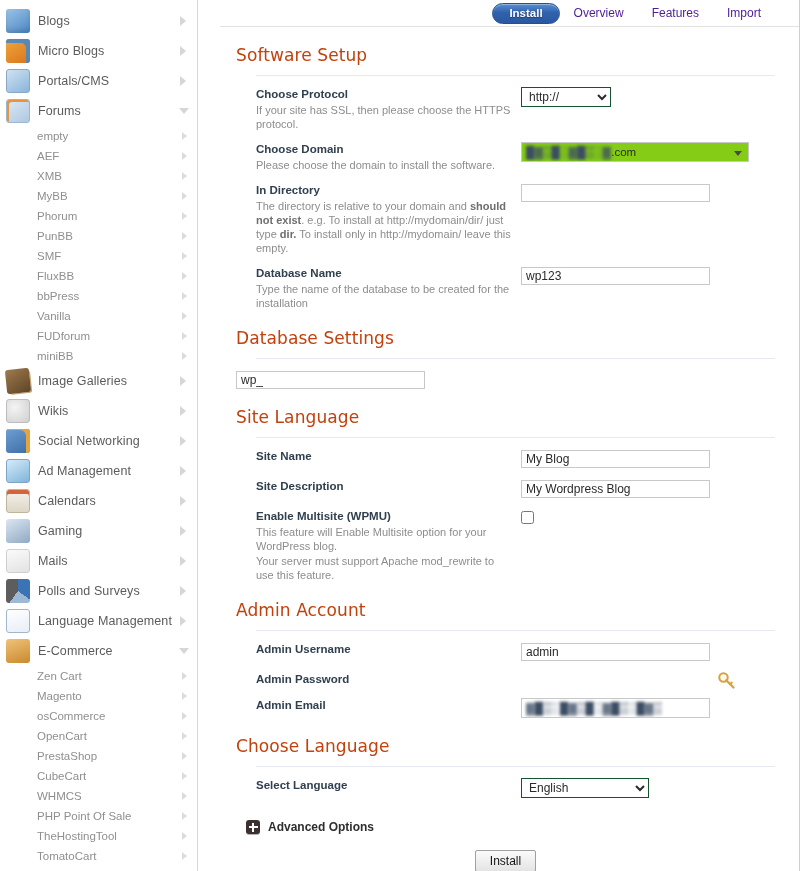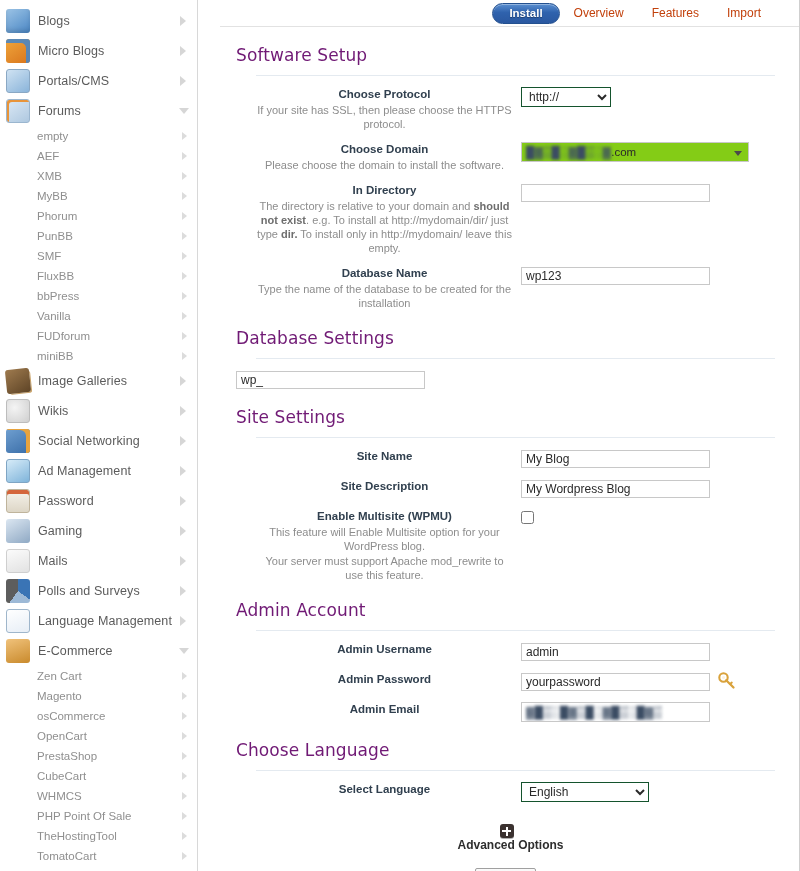--- a/index.html
+++ b/index.html
@@ -131,21 +131,21 @@
     height: 27px;
     display: flex;
     align-items: center;
     justify-content: flex-end;
     padding-right: 24px;
     border-bottom: 1px solid #e2e2e2;
     gap: 0px;
   }
   .tab {
     font-size: 12px;
-    color: #c2410c;
+    color: #4c1d95;
     padding: 0 14px;
     line-height: 20px;
     cursor: pointer;
     white-space: nowrap;
   }
   .tab.active {
     background: linear-gradient(180deg,#5a8fd0 0%, #2f62ad 45%, #2a58a0 100%);
     color: #ffffff;
     font-weight: bold;
     border-radius: 11px;
@@ -156,42 +156,41 @@
     text-shadow: 0 1px 1px rgba(0,0,0,.35);
     font-size: 11.5px;
   }
 
   .content { padding: 0 24px 0 16px; }
 
   h2.section {
     font-family: "DejaVu Sans", "Liberation Sans", sans-serif;
     font-size: 17px;
     font-weight: normal;
-    color: #701a75;
+    color: #c2410c;
     margin: 0;
     padding: 18px 0 0 0;
     letter-spacing: .1px;
   }
   .hr {
     height: 1px;
     background: #e4eaf0;
     margin: 10px 0 0 20px;
   }
 
   .row {
     display: flex;
     align-items: flex-start;
     padding: 11px 0 0 0;
   }
   .row .labelcol {
     width: 285px;
     min-width: 285px;
     padding-left: 20px;
     padding-right: 8px;
-    text-align: center;
   }
   .row .fieldcol { flex: 1; position: relative; }
   .lbl-strong {
     font-size: 11.5px;
     font-weight: bold;
     color: #31404f;
     line-height: 15px;
     display: block;
   }
   .lbl-desc {
@@ -265,21 +264,20 @@
   input.cbx {
     width: 13px; height: 13px; margin: 2px 0 0 0;
   }
 
   .key-icon { position: absolute; left: 196px; top: -1px; }
 
   .adv {
     display: flex; align-items: center;
     padding: 22px 0 0 10px;
     cursor: pointer;
-    flex-direction: column;
   }
   .adv .plusbox {
     width: 14px; height: 14px;
     background: #3b3230;
     border-radius: 3px;
     position: relative;
     margin-right: 8px;
     box-shadow: 0 1px 0 rgba(0,0,0,.3);
   }
   .adv .plusbox::before, .adv .plusbox::after {
@@ -391,21 +389,21 @@
           <span class="lbl">Social Networking</span>
           <span class="arrow"></span>
         </div>
         <div class="cat">
           <span class="ico ico-ads"></span>
           <span class="lbl">Ad Management</span>
           <span class="arrow"></span>
         </div>
         <div class="cat">
           <span class="ico ico-calendars"></span>
-          <span class="lbl">Password</span>
+          <span class="lbl">Calendars</span>
           <span class="arrow"></span>
         </div>
         <div class="cat">
           <span class="ico ico-gaming"></span>
           <span class="lbl">Gaming</span>
           <span class="arrow"></span>
         </div>
         <div class="cat">
           <span class="ico ico-mails"></span>
           <span class="lbl">Mails</span>
@@ -532,21 +530,21 @@
 
       <h2 class="section">Database Settings</h2>
       <div class="hr"></div>
 
       <div class="row">
         <div class="fieldcol">
           <input class="txt" type="text" value="wp_" style="">
         </div>
       </div>
 
-      <h2 class="section">Site Settings</h2>
+      <h2 class="section">Site Language</h2>
       <div class="hr"></div>
 
       <div class="row">
         <div class="labelcol">
           <span class="lbl-strong">Site Name</span>
         </div>
         <div class="fieldcol">
           <input class="txt" type="text" value="My Blog" style="">
         </div>
       </div>
@@ -581,21 +579,20 @@
         <div class="fieldcol">
           <input class="txt" type="text" value="admin" style="">
         </div>
       </div>
 
       <div class="row">
         <div class="labelcol">
           <span class="lbl-strong">Admin Password</span>
         </div>
         <div class="fieldcol">
-          <input class="txt" type="text" value="yourpassword" style="">
           <span class="key-icon">
             <svg width="20" height="20" viewBox="0 0 20 20">
               <circle cx="6.5" cy="6.5" r="4.2" fill="none" stroke="#d9a23b" stroke-width="2.1"></circle>
               <circle cx="6.5" cy="6.5" r="1.5" fill="#fdf3dd"></circle>
               <path d="M9.2 9.2 L16.5 16.5" stroke="#d9a23b" stroke-width="2.3" stroke-linecap="round"></path>
               <path d="M13.2 13.0 L14.8 11.6" stroke="#d9a23b" stroke-width="2" stroke-linecap="round"></path>
             </svg>
           </span>
         </div>
       </div>

